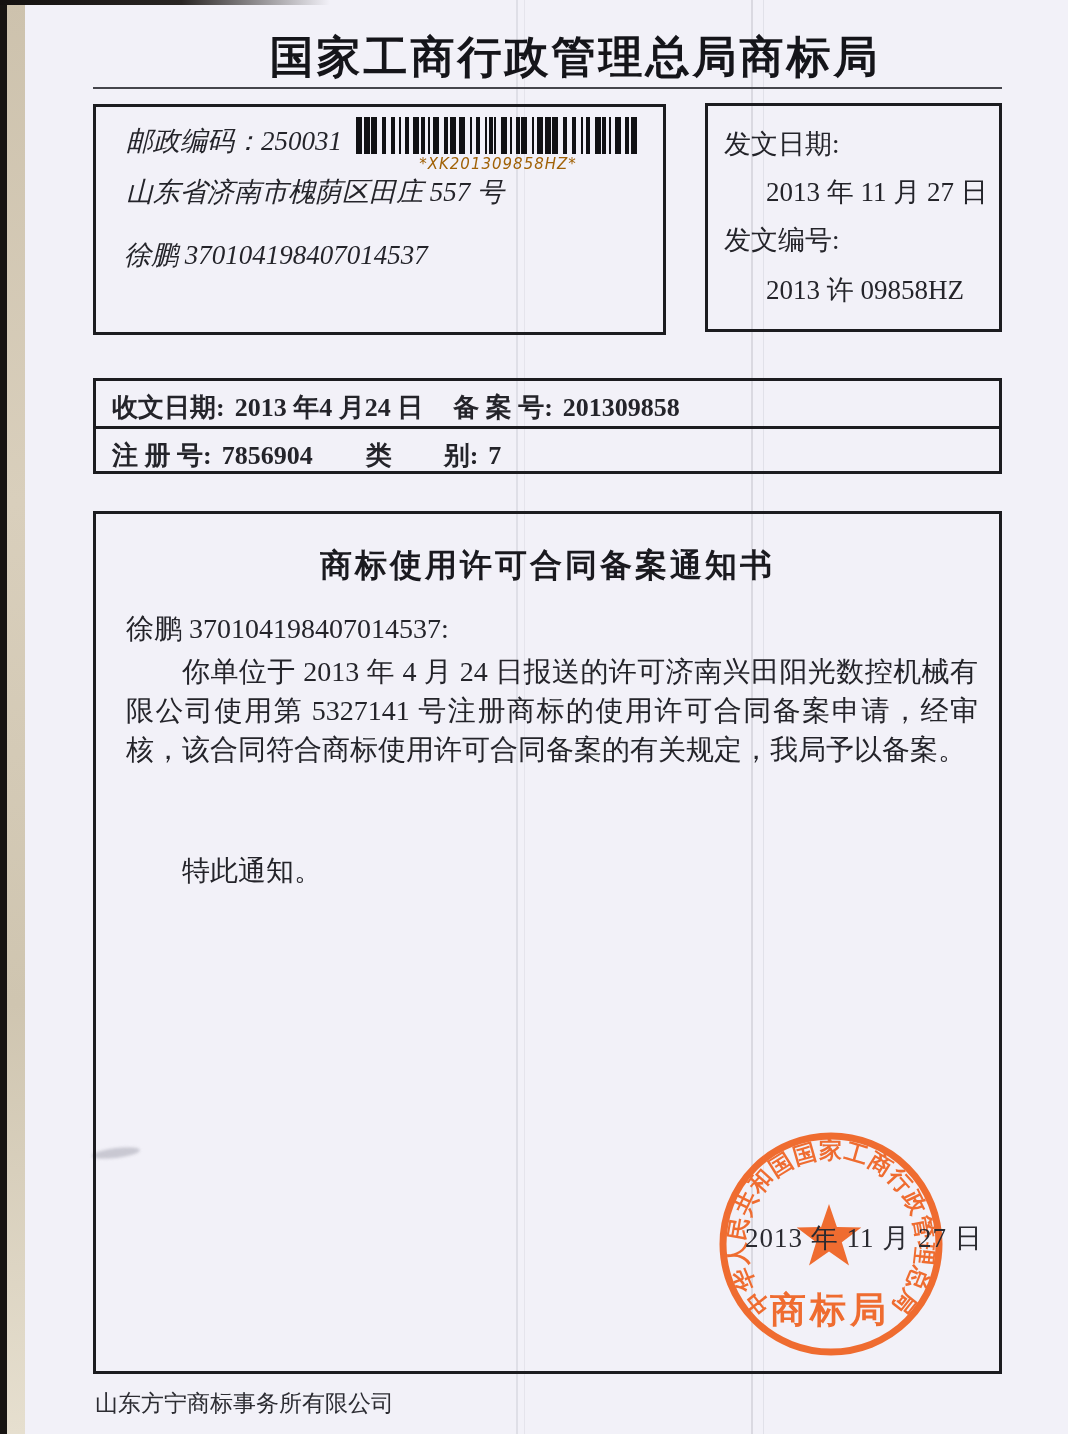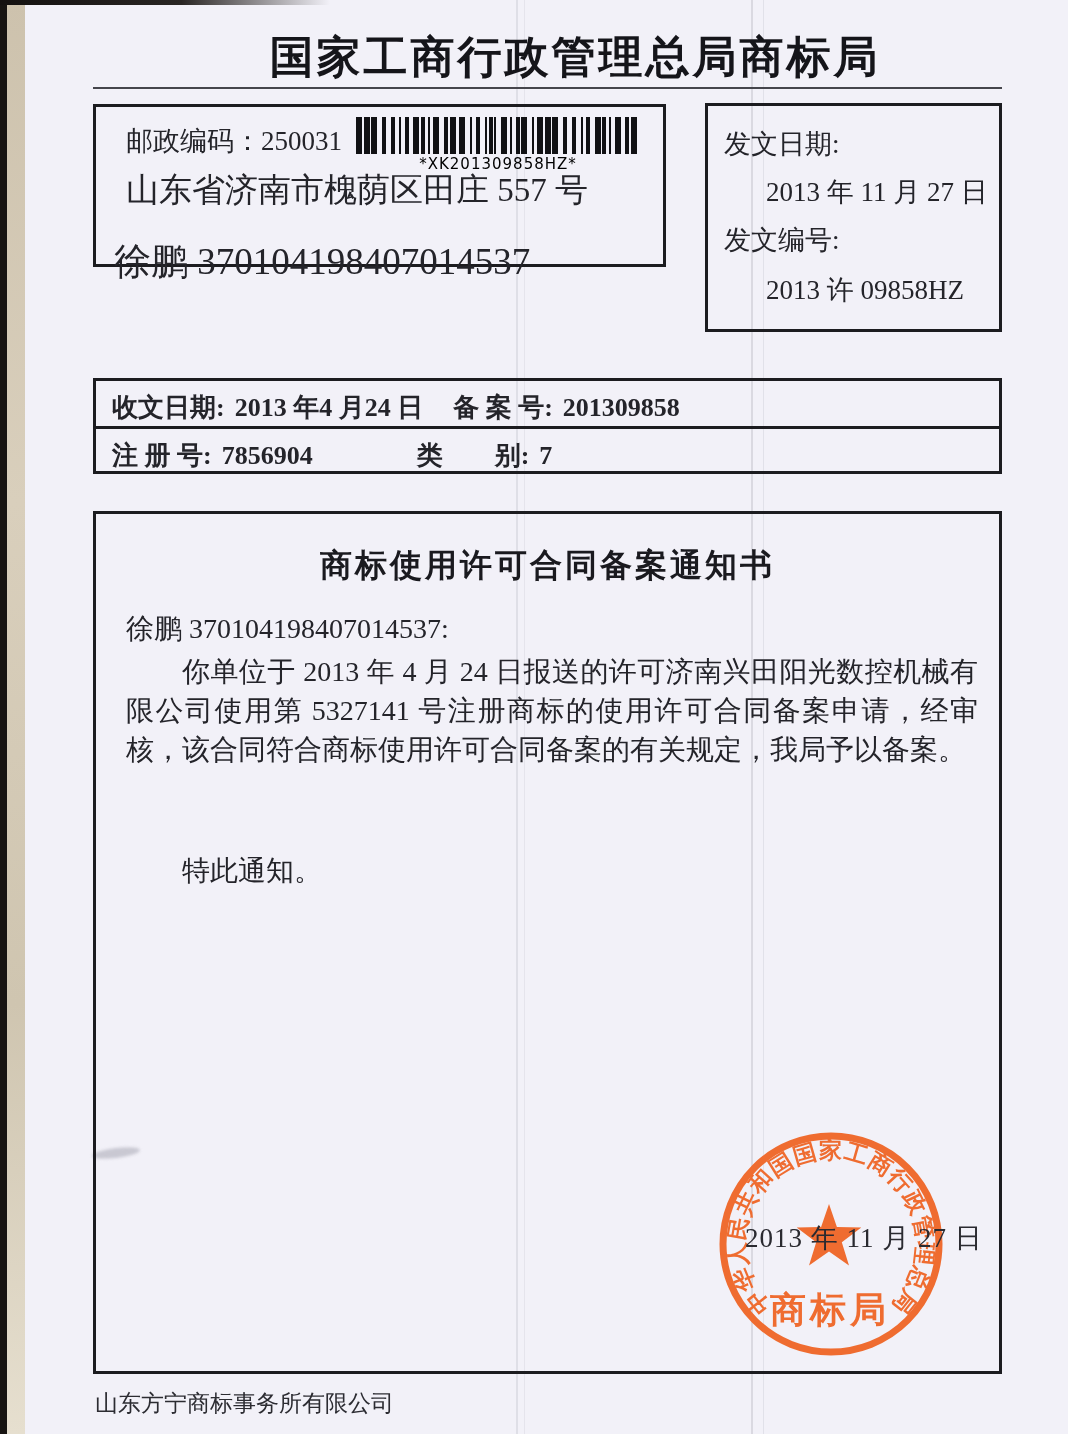--- a/index.html
+++ b/index.html
@@ -29,43 +29,43 @@
             transform:rotate(-7deg); filter:blur(1.5px); }
 
   
   .doc-title { position:absolute; left:93px; top:28px; width:909px;
                text-align:center; text-indent:55px;
                font-size:44px; font-weight:bold; letter-spacing:3px; color:#15151a; }
   .head-rule { position:absolute; left:93px; top:87px; width:909px; height:2px; background:#45454c; }
 
   
   .box { position:absolute; border:3px solid #1c1c20; background:rgba(255,255,255,0.0); }
-  .sender-box   { left:93px;  top:104px; width:573px; height:163px; }
+  .sender-box   { left:93px;  top:104px; width:573px; height:231px;font-style:italic; }
   .dispatch-box { left:705px; top:103px; width:297px; height:229px; }
   .registry-box { left:93px;  top:378px; width:909px; height:96px;  }
   .notice-box   { left:93px;  top:511px; width:909px; height:863px; }
 
   .sender-box .postal    { position:absolute; left:30px; top:16px;  font-size:27px; }
-  .sender-box .addr      { position:absolute; left:30px; top:61px;  font-size:33px; }
-  .sender-box .recipient { position:absolute; left:18px; top:130px; font-size:37px; }
+  .sender-box .addr      { position:absolute; left:30px; top:67px;  font-size:27px; }
+  .sender-box .recipient { position:absolute; left:28px; top:130px; font-size:27px; }
   .barcode-wrap { position:absolute; left:260px; top:10px; width:284px; }
   .barcode-bars { display:flex; height:37px; align-items:stretch; }
   .barcode-bars div { height:100%; }
   .barcode-label { text-align:center; font-family:"DejaVu Sans","Liberation Sans",sans-serif;
-                   font-size:15px; color:#000000; margin-top:1px; letter-spacing:1px; }
+                   font-size:15px; color:#a16207; margin-top:1px; letter-spacing:1px; }
 
   .dispatch-box .lbl  { position:absolute; left:16px; font-size:27px; }
   .dispatch-box .val  { position:absolute; left:58px; font-size:27px; }
   .d1 { top:20px; } .d2 { top:68px; } .d3 { top:116px; } .d4 { top:166px; }
 
   .registry-box .row { position:absolute; left:16px; width:876px; font-size:26px; white-space:nowrap;font-weight:bold; }
   .r1 { top:9px; } .r2 { top:57px; }
   .registry-divider { position:absolute; left:-3px; top:45px; width:909px; height:3px; background:#1c1c20; }
   .registry-box .part2-r1 { margin-left:30px; }
-  .registry-box .part2-r2 { margin-left:104px; }
+  .registry-box .part2-r2 { margin-left:53px; }
   .registry-box .lab { margin-right:10px; }
 
   
   .notice-title { position:absolute; left:0; top:30px; width:100%; text-align:center;
                   font-size:32px; font-weight:bold; letter-spacing:3px; color:#1a1a1f; }
   .addressee { position:absolute; left:30px; top:96px; font-size:28px; }
   .body-text { position:absolute; left:30px; top:138px; width:852px;
                font-size:28px; line-height:39px; text-align:justify; }
   .body-text p { text-indent:2em; }
   .closing { position:absolute; left:30px; top:325px; font-size:28px; text-indent:2em;margin-top:13px; }

